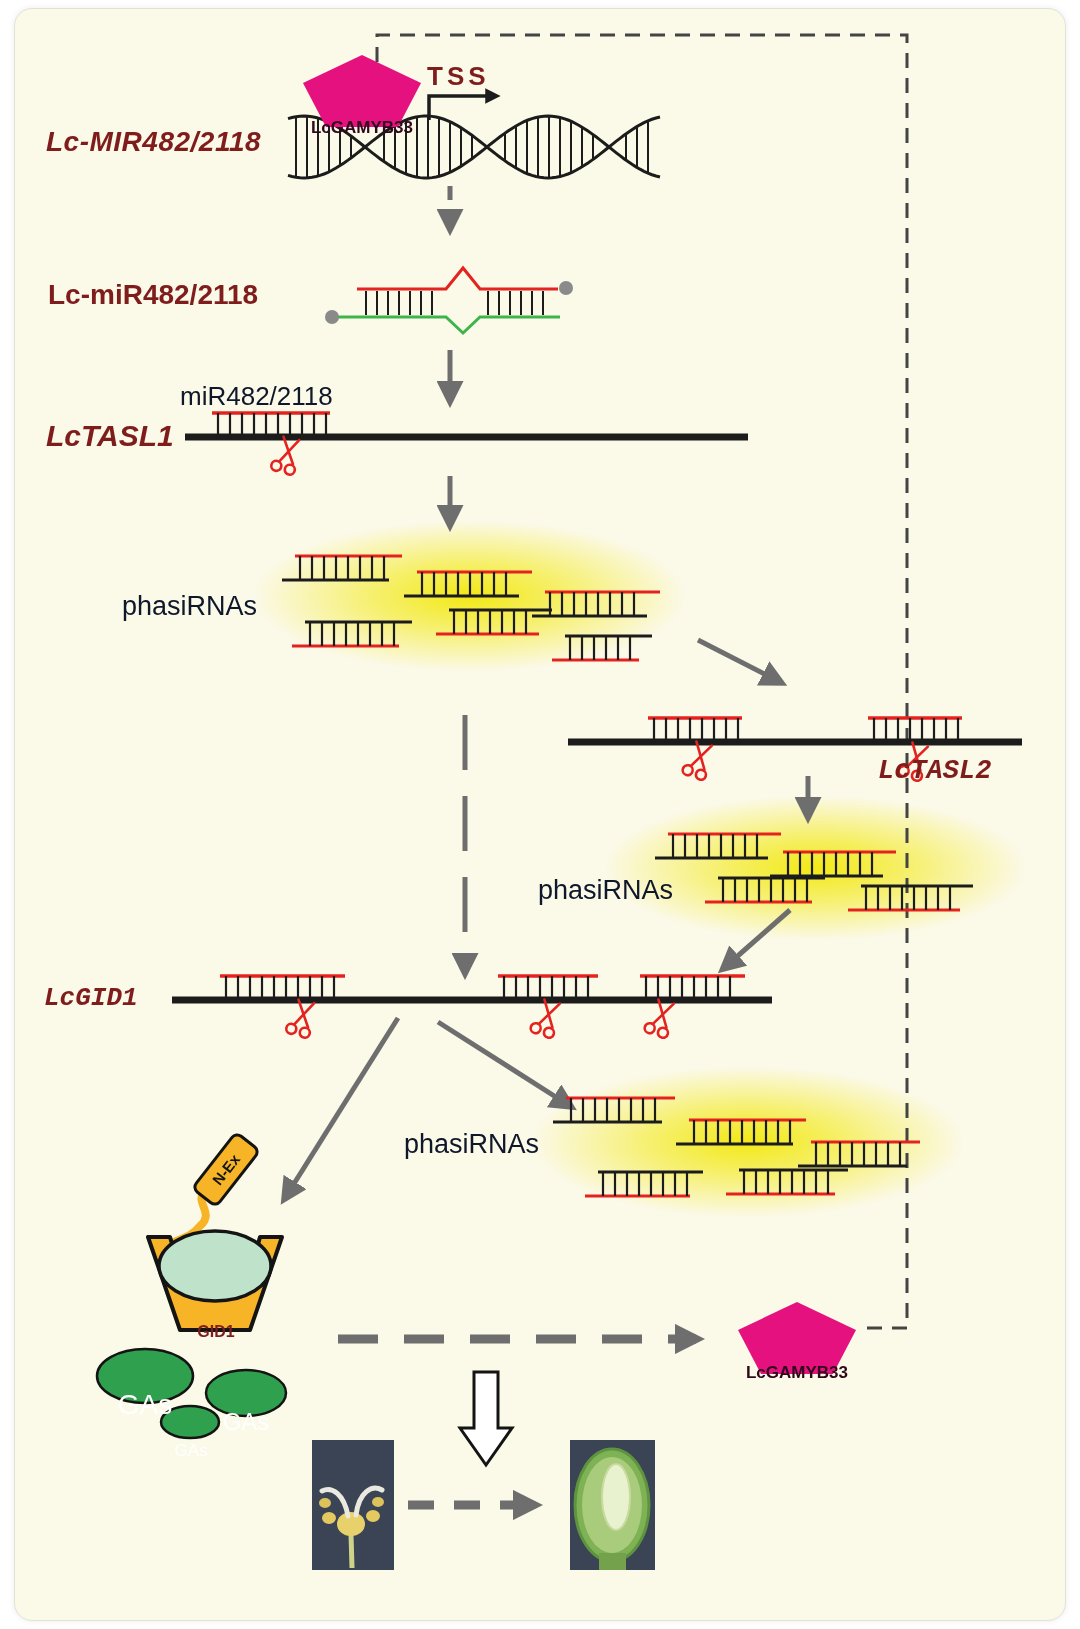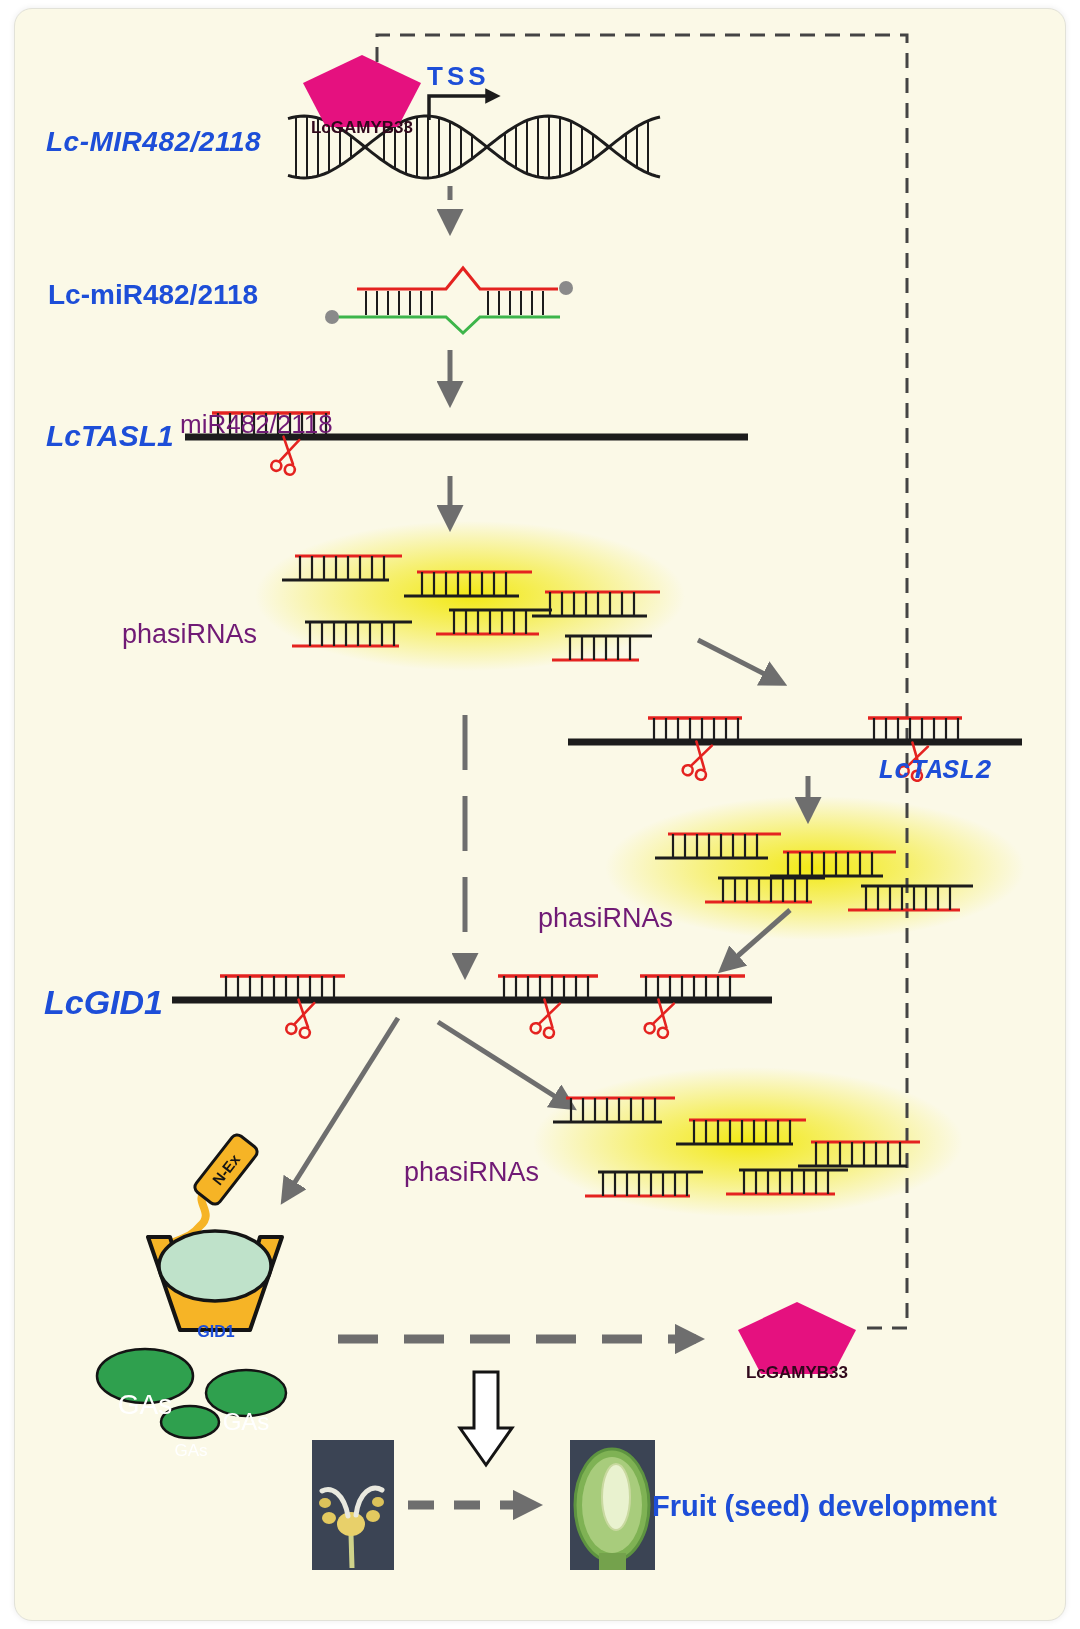--- a/index.html
+++ b/index.html
@@ -1,24 +1,24 @@
 <!DOCTYPE html>
 <html><head>
 <meta charset="utf-8">
 <style>
   html,body{margin:0;padding:0;background:#fff;}
   .canvas{position:relative;width:1080px;height:1629px;background:#fff;overflow:hidden;
           font-family:"Liberation Sans",sans-serif;}
   .card{position:absolute;left:14px;top:8px;right:14px;bottom:8px;background:#FBF9E7;
         border:1px solid #e2e2d8;border-radius:18px;box-shadow:0 0 6px rgba(0,0,0,.08);}
   svg.art{position:absolute;left:0;top:0;}
-  .lbl{position:absolute;color:#1d4ed8;white-space:nowrap;line-height:1.05;}
+  .lbl{position:absolute;color:#7f1d1d;white-space:nowrap;line-height:1.05;}
   .b{font-weight:bold;}
   .i{font-style:italic;}
-  .red{color:#701a75;margin-top:28px;}
+  .red{color:#0f172a;}
   .ctr{text-align:center;margin-top:30px;}
   .glow{position:absolute;pointer-events:none;
         background:radial-gradient(closest-side,rgba(242,232,10,.95) 0%,rgba(242,232,10,.55) 45%,rgba(242,232,10,0) 100%);}
   .nex-tag{position:absolute;display:flex;align-items:center;justify-content:center;
            background:#F6B426;border:3px solid #141414;border-radius:8px;
            font-size:15px;font-weight:bold;color:#141414;transform:rotate(-52deg);}
 </style>
 </head>
 <body>
 
@@ -375,25 +375,24 @@
     </svg>
 
   <div class="lbl b i" style="left:46px;top:127px;font-size:28px;letter-spacing:.5px;">Lc-MIR482/2118</div>
   <div class="lbl b" style="left:427px;top:63px;font-size:26px;letter-spacing:4px;">TSS</div>
   <div class="lbl b" style="left:48px;top:280px;font-size:28px;">Lc-miR482/2118</div>
   <div class="lbl red" style="left:180px;top:383px;font-size:26px;">miR482/2118</div>
   <div class="lbl b i" style="left:46px;top:420px;font-size:30px;">LcTASL1</div>
   <div class="lbl red" style="left:122px;top:592px;font-size:27px;">phasiRNAs</div>
   <div class="lbl b i" style="left:878px;top:757px;font-size:27px;font-family:Liberation Mono, monospace;">LcTASL2</div>
   <div class="lbl red" style="left:538px;top:876px;font-size:27px;">phasiRNAs</div>
-  <div class="lbl b i" style="left:44px;top:985px;font-size:34px;">LcGID1</div>
+  <div class="lbl b i" style="left:44px;top:985px;font-size:26px;font-family:Liberation Mono, monospace;">LcGID1</div>
   <div class="lbl red" style="left:404px;top:1130px;font-size:27px;">phasiRNAs</div>
   <div class="lbl ctr" style="left:302px;top:89px;width:120px;font-size:17px;font-weight:600;color:#30081c;">LcGAMYB33</div>
   <div class="lbl ctr" style="left:737px;top:1334px;width:120px;font-size:17px;font-weight:600;color:#30081c;">LcGAMYB33</div>
   <div class="nex-tag" style="left:189px;top:1153px;width:68px;height:27px;">
     <span>N-Ex</span>
   </div>
   <div class="lbl ctr" style="left:177px;top:1294px;width:78px;font-size:16px;font-weight:600;">GID1</div>
   <div class="lbl ctr" style="left:97px;top:1360px;width:96px;font-size:28px;color:#fff;">GAs</div>
   <div class="lbl ctr" style="left:206px;top:1379px;width:80px;font-size:24px;color:#fff;">GAs</div>
   <div class="lbl ctr" style="left:162px;top:1412px;width:58px;font-size:17px;color:#fff;">GAs</div>
-  <div class="lbl b" style="left:652px;top:1491px;font-size:29px;">Fruit (seed) development</div>
 </div>
 
 </body></html>

